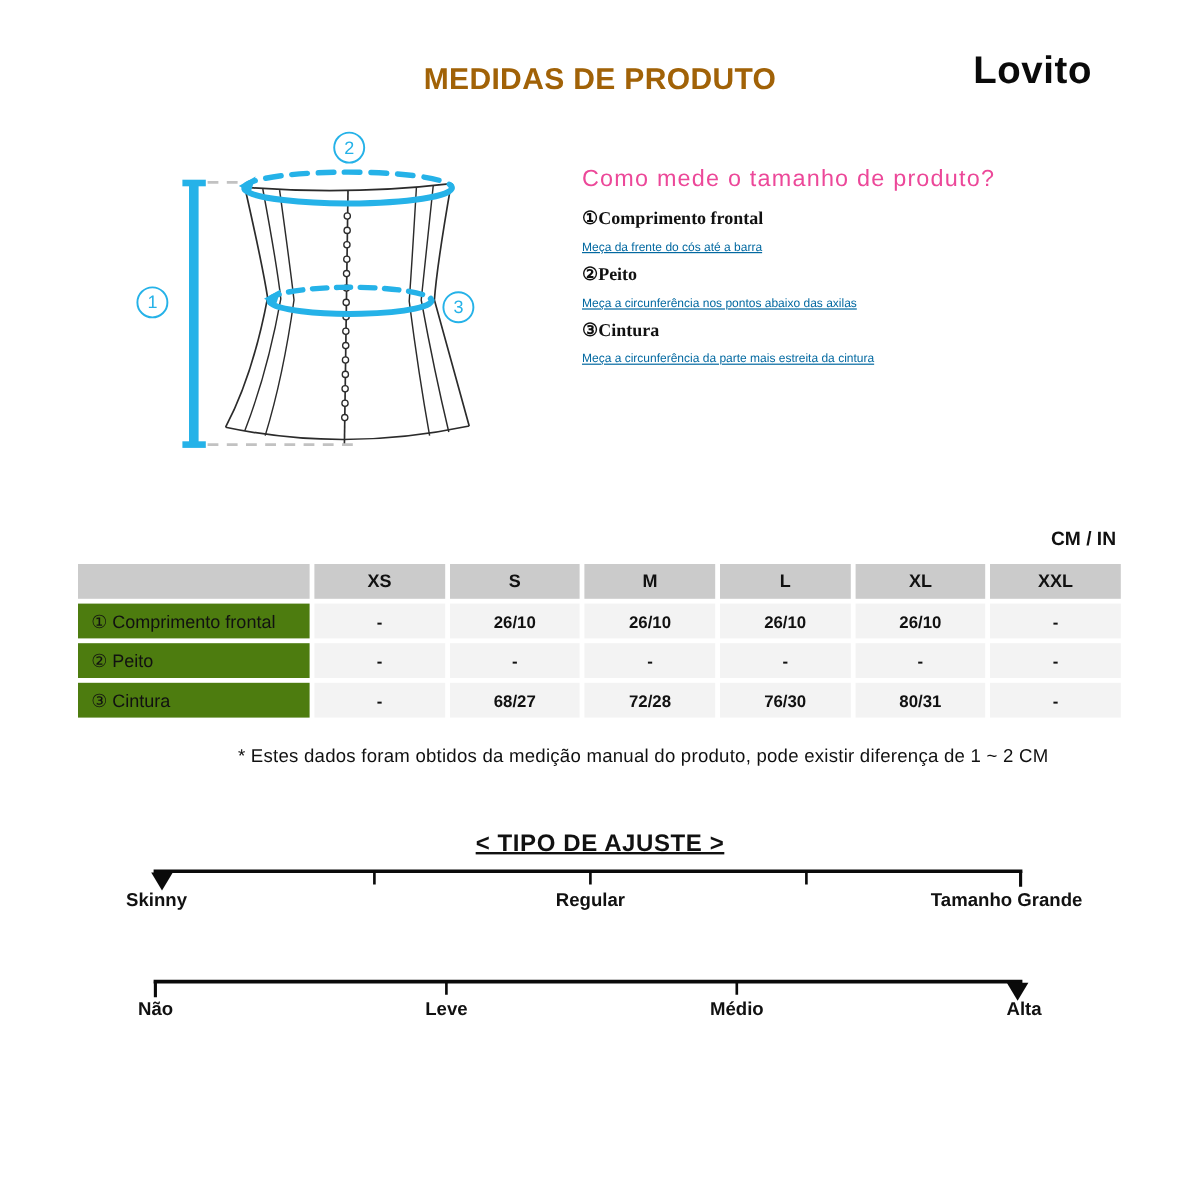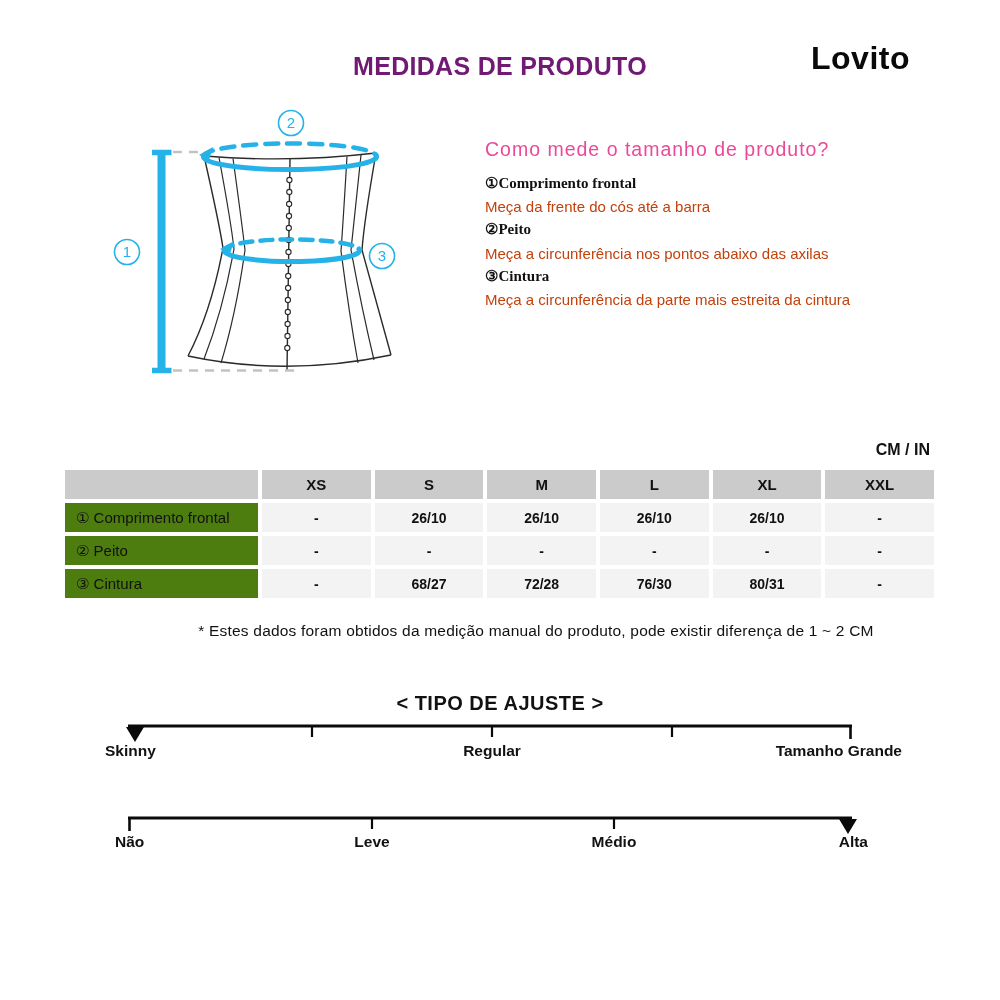--- a/index.html
+++ b/index.html
@@ -1,50 +1,50 @@
 <!DOCTYPE html>
 <html><head>
 <meta charset="utf-8">
 <style>
   html,body{margin:0;padding:0;background:#fff;}
   body{width:1000px;height:1000px;font-family:"Liberation Sans","DejaVu Sans",sans-serif;color:#111;}
   .page{position:relative;width:1000px;height:1000px;overflow:hidden;background:#fff;}
 
   
   .main-title{position:absolute;top:52px;left:0;width:1000px;text-align:center;
-    font-size:25px;font-weight:800;letter-spacing:.3px;color:#701a75;}
+    font-size:25px;font-weight:800;letter-spacing:.3px;color:#a16207;}
   .brand{position:absolute;top:40px;right:90px;font-size:32px;font-weight:800;letter-spacing:.5px;color:#0a0a0a;}
 
   
   .diagram{position:absolute;left:100px;top:100px;width:360px;height:300px;}
 
   
   .guide{position:absolute;left:485px;top:138px;width:480px;}
   .guide-title{font-size:19.5px;letter-spacing:1px;font-weight:400;color:#ec4899;margin-bottom:11px;}
   .g-label{font-size:15px;font-weight:700;line-height:23.2px;font-family:Liberation Serif, serif;}
-  .g-desc{font-size:15px;font-weight:400;line-height:23.2px;color:#c2410c;}
+  .g-desc{font-size:10px;font-weight:400;line-height:23.2px;color:#0369a1;text-decoration:underline;}
 
   
   .unit-label{position:absolute;top:441px;right:70px;font-size:16px;font-weight:800;}
 
   
   .size-table{position:absolute;left:65px;top:470px;width:869px;display:grid;
     grid-template-columns:193px repeat(6,1fr);grid-template-rows:29px 29px 29px 29px;gap:4px;background:#fff;}
   .cell{display:flex;align-items:center;justify-content:center;font-size:15px;}
   .cell.corner{background:#cbcbcb;}
   .cell.head{background:#cbcbcb;font-weight:700;}
   .cell.rowlabel{background:#4d7c0f;justify-content:flex-start;padding-left:11px;font-weight:400;}
   .cell.val{background:#f3f3f3;font-weight:700;font-size:14px;}
 
   
   .footnote{position:absolute;top:622px;left:0;width:1000px;text-align:center;
     font-size:15.5px;font-weight:400;letter-spacing:.2px;padding-left:36px;}
 
   
-  .slider-title{position:absolute;left:0;width:1000px;text-align:center;font-size:20px;font-weight:800;letter-spacing:.5px;}
+  .slider-title{position:absolute;left:0;width:1000px;text-align:center;font-size:20px;font-weight:800;letter-spacing:.5px;text-decoration:underline;}
   .fit-title{top:692px;}
   .ela-title{top:784px;}
   .slider-svg{position:absolute;left:0;width:1000px;height:26px;}
   .fit-svg{top:722px;}
   .ela-svg{top:814px;}
   .slider-label{position:absolute;font-size:15.5px;font-weight:700;white-space:nowrap;}
   .lab-center{width:200px;text-align:center;}
 </style>
 </head>
 <body>

